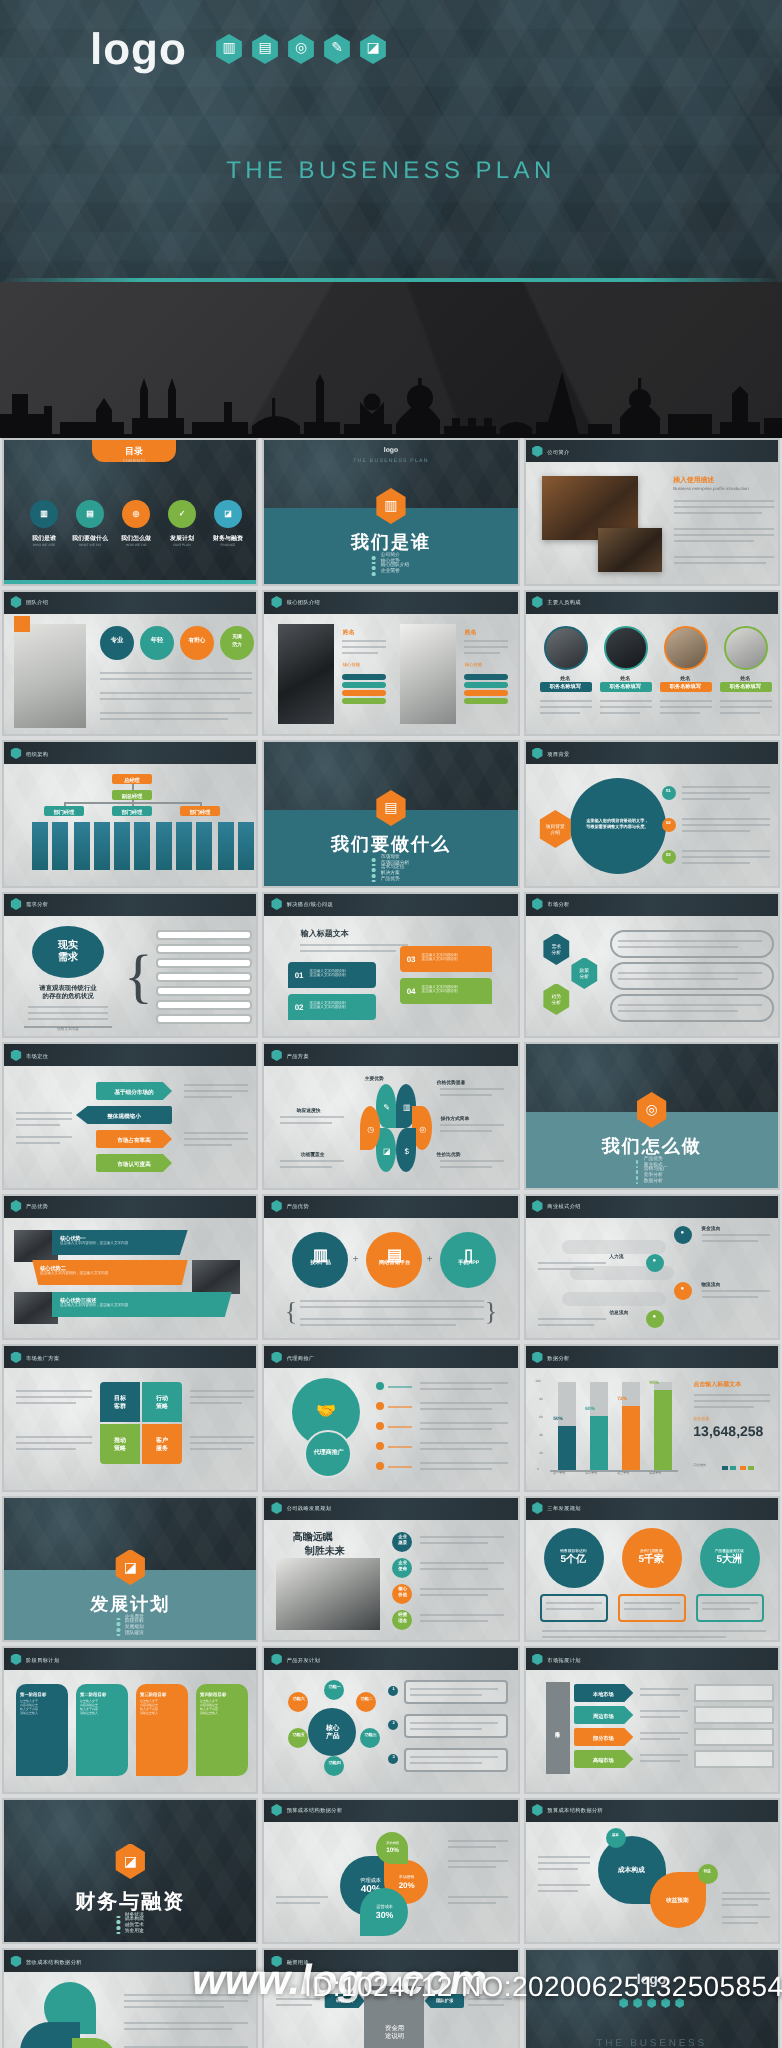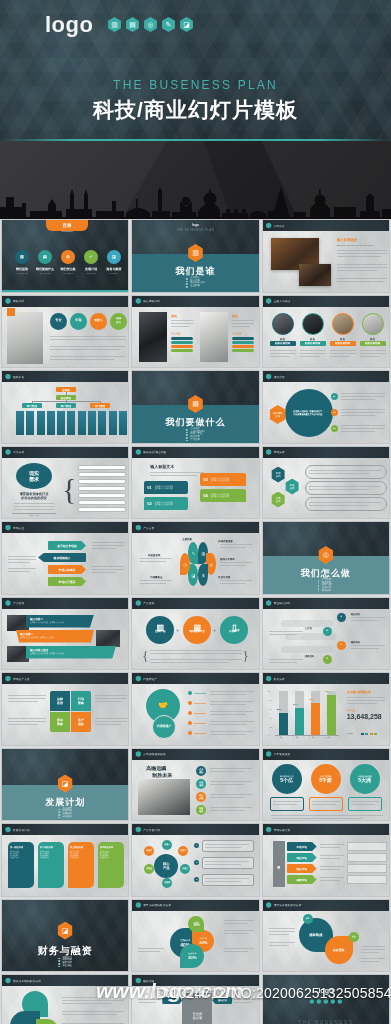--- a/index.html
+++ b/index.html
@@ -215,21 +215,20 @@
 
   <div class="hero-icons">
     <div class="hexicon">▥</div>
     <div class="hexicon">▤</div>
     <div class="hexicon">◎</div>
     <div class="hexicon">✎</div>
     <div class="hexicon">◪</div>
   </div>
 
   <div class="hero-sub">THE BUSENESS PLAN</div>
-  <div class="hero-title">科技/商业幻灯片模板</div>
   <div class="hero-rule"></div>
 
   <div class="hero-lower">
     <svg class="skyline" viewBox="0 0 391 34" preserveAspectRatio="none">
       <path fill="#0d0d0f" d="M0,34 L0,22 L6,22 L6,12 L14,12 L14,22 L22,22 L22,18 L26,18 L26,34 Z"></path>
       <path fill="#0d0d0f" d="M30,34 L30,26 L48,26 L48,20 L52,14 L56,20 L56,26 L62,26 L62,34 Z"></path>
       <path fill="#0d0d0f" d="M66,34 L66,24 L70,24 L70,10 L72,4 L74,10 L74,24 L84,24 L84,10 L86,4 L88,10 L88,24 L92,24 L92,34 Z"></path>
       <path fill="#0d0d0f" d="M96,34 L96,26 L112,26 L112,16 L116,16 L116,26 L124,26 L124,34 Z"></path>
       <path fill="#0d0d0f" d="M126,34 L126,28 Q138,18 150,28 L150,34 Z"></path>
       <rect x="136" y="14" width="1.6" height="16" fill="#0d0d0f"></rect>

